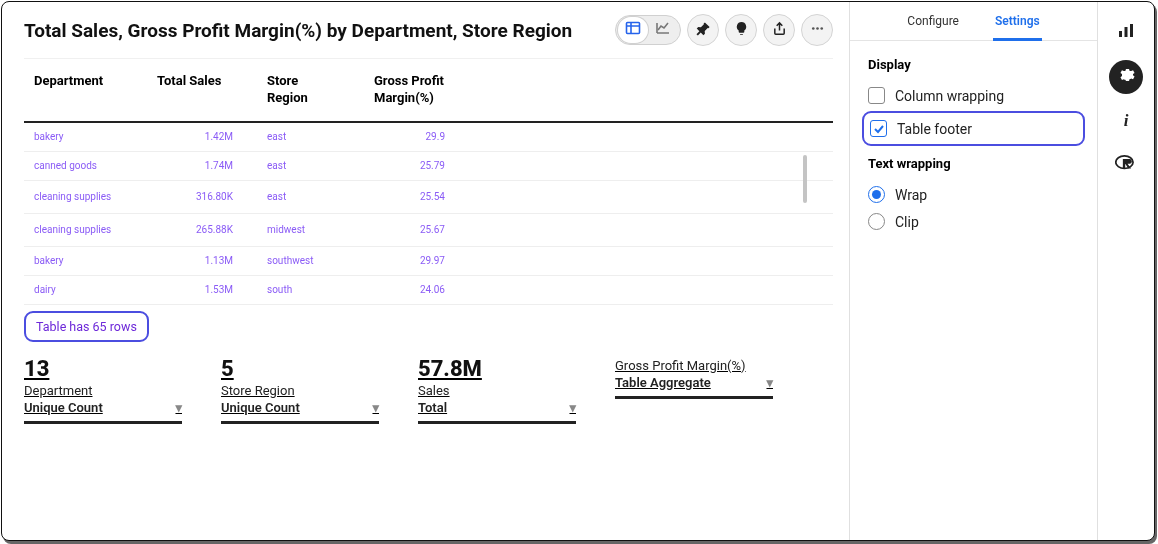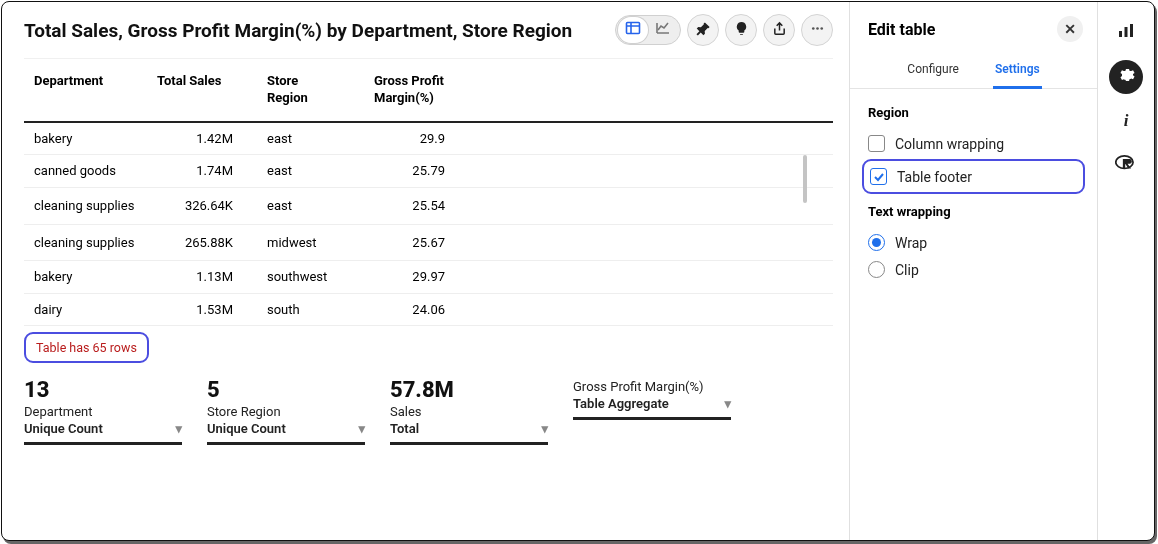--- a/index.html
+++ b/index.html
@@ -101,22 +101,22 @@
   thead th {
     font-size: 13px;
     font-weight: 700;
     text-align: left;
     padding: 14px 10px;
     border-bottom: 2px solid #222;
     vertical-align: top;
     line-height: 1.3;
   }
   tbody td {
-    font-size: 13px;
-    color: #000000;
+    font-size: 10px;
+    color: #8b5cf6;
     padding: 8px 10px;
     border-bottom: 1px solid #eee;
     vertical-align: middle;
     line-height: 1.2;
   }
   tbody tr.tall td { padding-top: 10px; padding-bottom: 10px; }
   td.num { text-align: right; padding-right: 24px; }
   
   .scroll-hint {
     position: absolute;
@@ -125,30 +125,31 @@
     width: 4px;
     height: 48px;
     background: #c4c4c4;
     border-radius: 2px;
   }
   
   .footer-note {
     margin: 6px 0 0 22px;
     display: inline-block;
     font-size: 12.5px;
-    color: #b91c1c;
+    color: #6d28d9;
     padding: 6px 10px;
     border: 2px solid #4b4de0;
     border-radius: 9px;
   }
   
   .summary {
     display: flex;
-    gap: 25px;
+    gap: 39px;
     padding: 14px 16px 18px 22px;
+    text-decoration: underline;
   }
   .stat {
     width: 158px;
     display: flex; flex-direction: column;
   }
   .stat .big {
     font-size: 22px; font-weight: 800; color: #111;
   }
   .stat .lbl {
     font-size: 13px; color: #222; margin-top: 2px;
@@ -345,21 +346,21 @@
           </tr>
           <tr>
             <td>canned goods</td>
             <td class="num">1.74M</td>
             <td>east</td>
             <td class="num">25.79</td>
             <td></td>
           </tr>
           <tr class="tall">
             <td style="max-width:80px">cleaning supplies</td>
-            <td class="num">326.64K</td>
+            <td class="num">316.80K</td>
             <td>east</td>
             <td class="num">25.54</td>
             <td></td>
           </tr>
           <tr class="tall">
             <td style="max-width:80px">cleaning supplies</td>
             <td class="num">265.88K</td>
             <td>midwest</td>
             <td class="num">25.67</td>
             <td></td>
@@ -416,32 +417,26 @@
         <div class="lbl">Gross Profit Margin(%)</div>
         <div class="agg c-purple">
           <span>Table Aggregate</span>
           <span class="chev">▾</span>
         </div>
       </div>
     </div>
   </div>
 
   <div class="sidebar-panel">
-    <div class="panel-header">
-      <span>Edit table</span>
-      <div class="close-btn">
-        <span>✕</span>
-      </div>
-    </div>
     <div class="tabs">
       <div class="tab">Configure</div>
       <div class="tab active">Settings</div>
     </div>
     <div class="panel-body">
-      <div class="section-title">Region</div>
+      <div class="section-title">Display</div>
       <div class="check-row">
         <span class="checkbox">
           
         </span>
         <span>Column wrapping</span>
       </div>
       <div class="highlight-box">
         <div class="check-row">
           <span class="checkbox checked">
             <svg width="12" height="12" viewBox="0 0 12 12">

